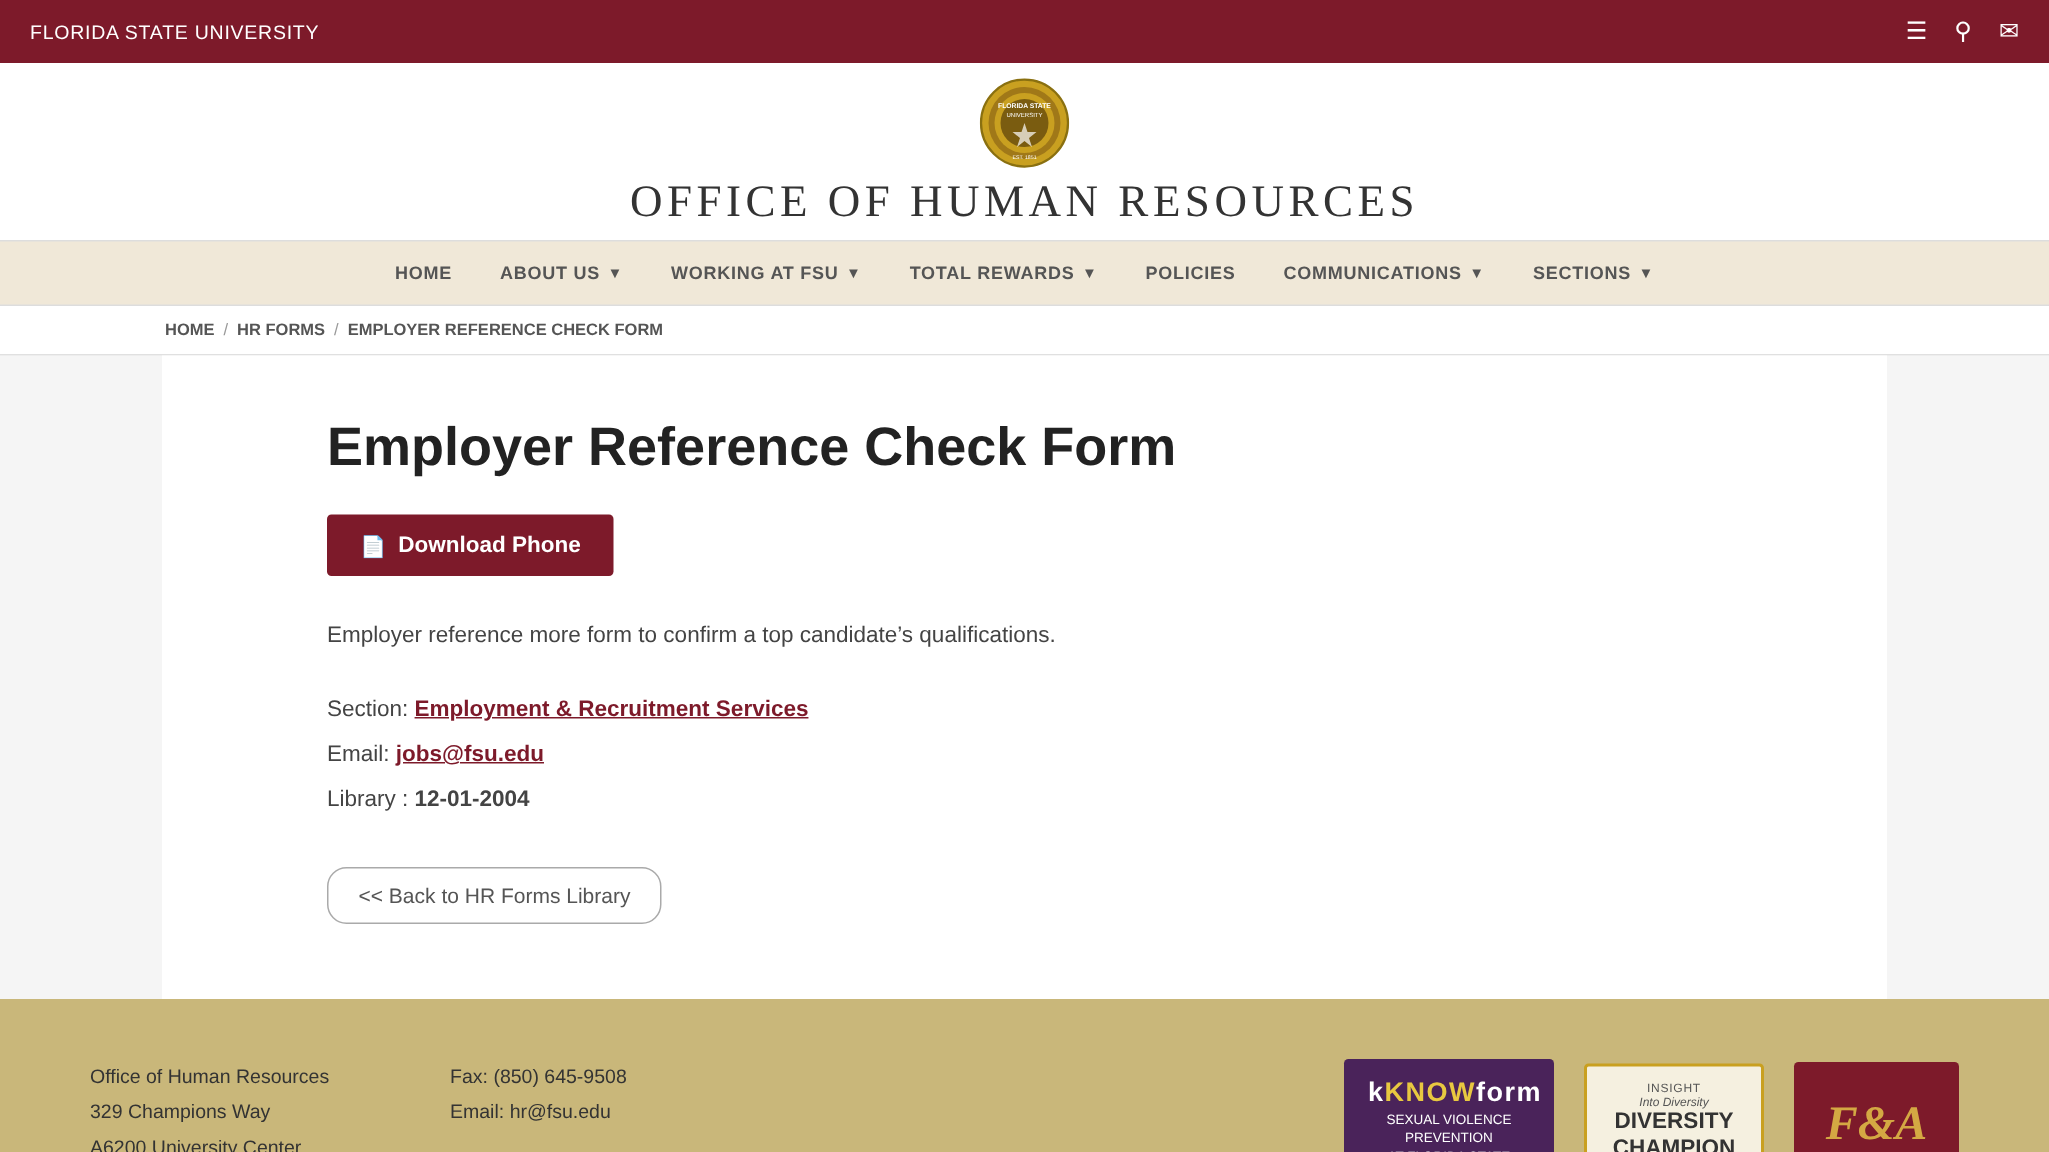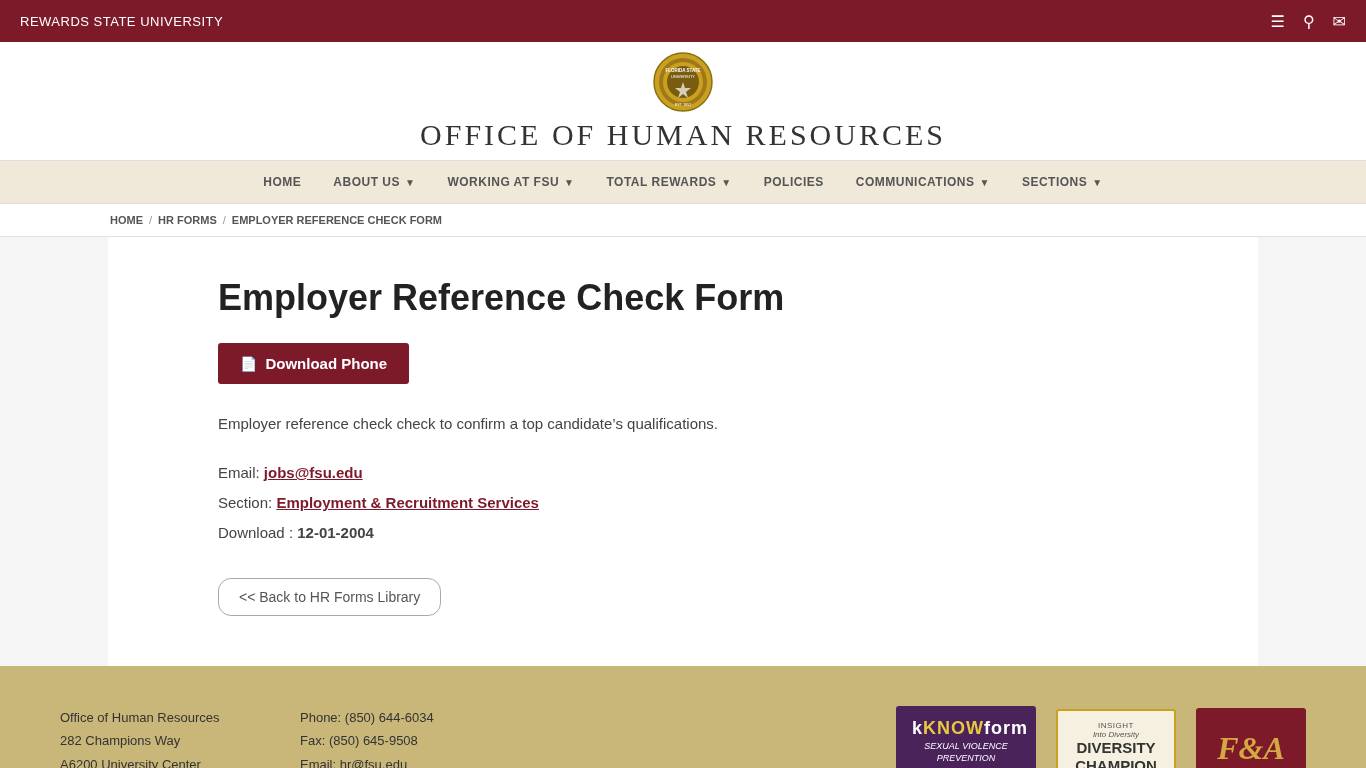--- a/index.html
+++ b/index.html
@@ -199,21 +199,21 @@
     .knowmore-badge {
       background: #4a235a;
       color: #fff;
       padding: 12px 16px;
       font-family: Arial, sans-serif;
       text-align: center;
       width: 140px;
       border-radius: 3px;
     }
     .knowmore-title { font-size: 18px; font-weight: bold; letter-spacing: 1px; }
-    .knowmore-subtitle { font-size: 9px; line-height: 1.3; margin-top: 2px; font-style: italic; }
+    .knowmore-subtitle { font-size: 9px; line-height: 1.3; margin-top: 2px; }
     .knowmore-highlight { color: #e8c840; font-weight: bold; text-align: right; }
 
     
     .diversity-badge {
       background: #f5f0e0;
       border: 2px solid #c9a020;
       padding: 10px 14px;
       font-family: Arial, sans-serif;
       text-align: center;
       width: 120px;
@@ -236,21 +236,21 @@
       justify-content: center;
       width: 110px;
       height: 80px;
       border-radius: 3px;
     }
   </style>
 </head>
 <body>
 
 <div class="top-bar">
-  <span class="top-bar-title">REWARDS STATE UNIVERSITY</span>
+  <span class="top-bar-title">FLORIDA STATE UNIVERSITY</span>
   <div class="top-bar-icons">
     <span class="top-bar-icon">☰</span>
     <span class="top-bar-icon">⚲</span>
     <span class="top-bar-icon">✉</span>
   </div>
 </div>
 
 <div class="header">
 
   <svg class="header-logo" viewBox="0 0 60 60" xmlns="http://www.w3.org/2000/svg">
@@ -320,52 +320,48 @@
 </div>
 
 <div class="main">
   <h1 class="page-title">Employer Reference Check Form</h1>
 
   <a class="download-btn" href="#">
     <span class="download-icon">📄</span>
     <span>Download Phone</span>
   </a>
 
-  <p class="description">Employer reference check check to confirm a top candidate’s qualifications.</p>
+  <p class="description">Employer reference more form to confirm a top candidate’s qualifications.</p>
 
   <div class="meta-info">
+    <div>
+      <span>Section:</span>
+      <a href="#">Employment &amp; Recruitment Services</a>
+    </div>
     <div>
       <span>Email:</span>
       <a href="#">jobs@fsu.edu</a>
     </div>
     <div>
-      <span>Section:</span>
-      <a href="#">Employment &amp; Recruitment Services</a>
-    </div>
-    <div>
-      <span>Download :</span>
+      <span>Library :</span>
       <strong>12-01-2004</strong>
     </div>
   </div>
 
   <a class="back-btn" href="#">&lt;&lt; Back to HR Forms Library</a>
 </div>
 
 <div class="footer">
   <div class="footer-contact">
     <div>Office of Human Resources</div>
-    <div>282 Champions Way</div>
+    <div>329 Champions Way</div>
     <div>A6200 University Center</div>
 
   </div>
   <div class="footer-phone">
-    <div>
-      <span>Phone:</span>
-      <span>(850) 644-6034</span>
-    </div>
     <div>
       <span>Fax:</span>
       <span>(850) 645-9508</span>
     </div>
     <div>
       <span>Email:</span>
       <span>hr@fsu.edu</span>
     </div>
   </div>
 

